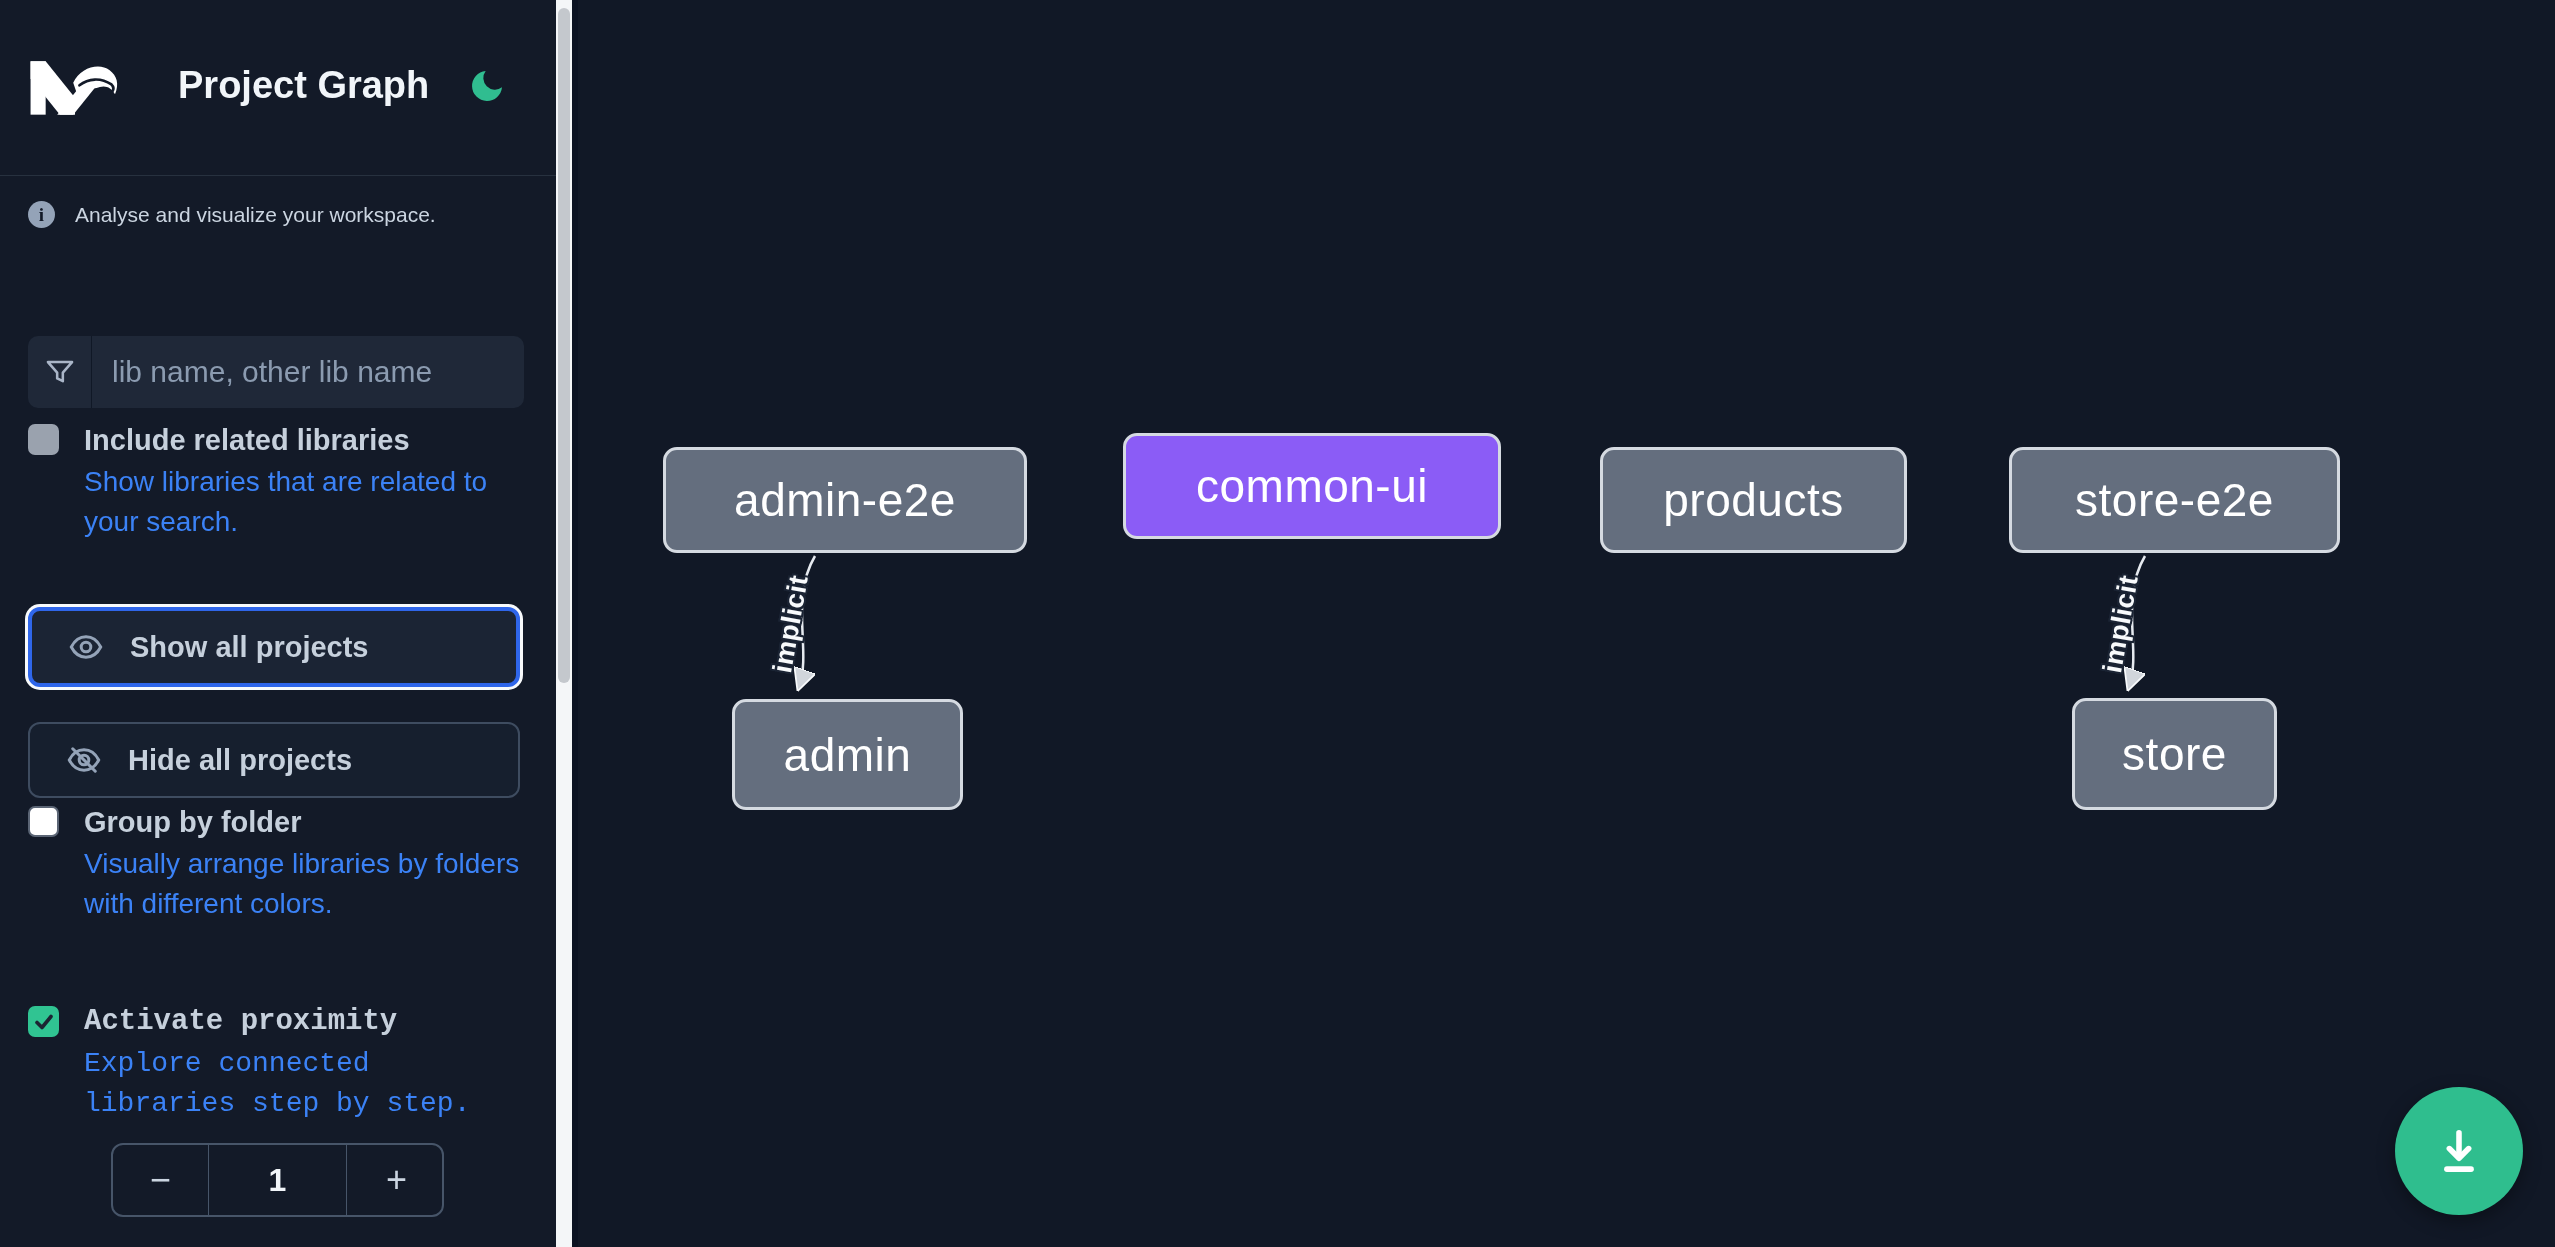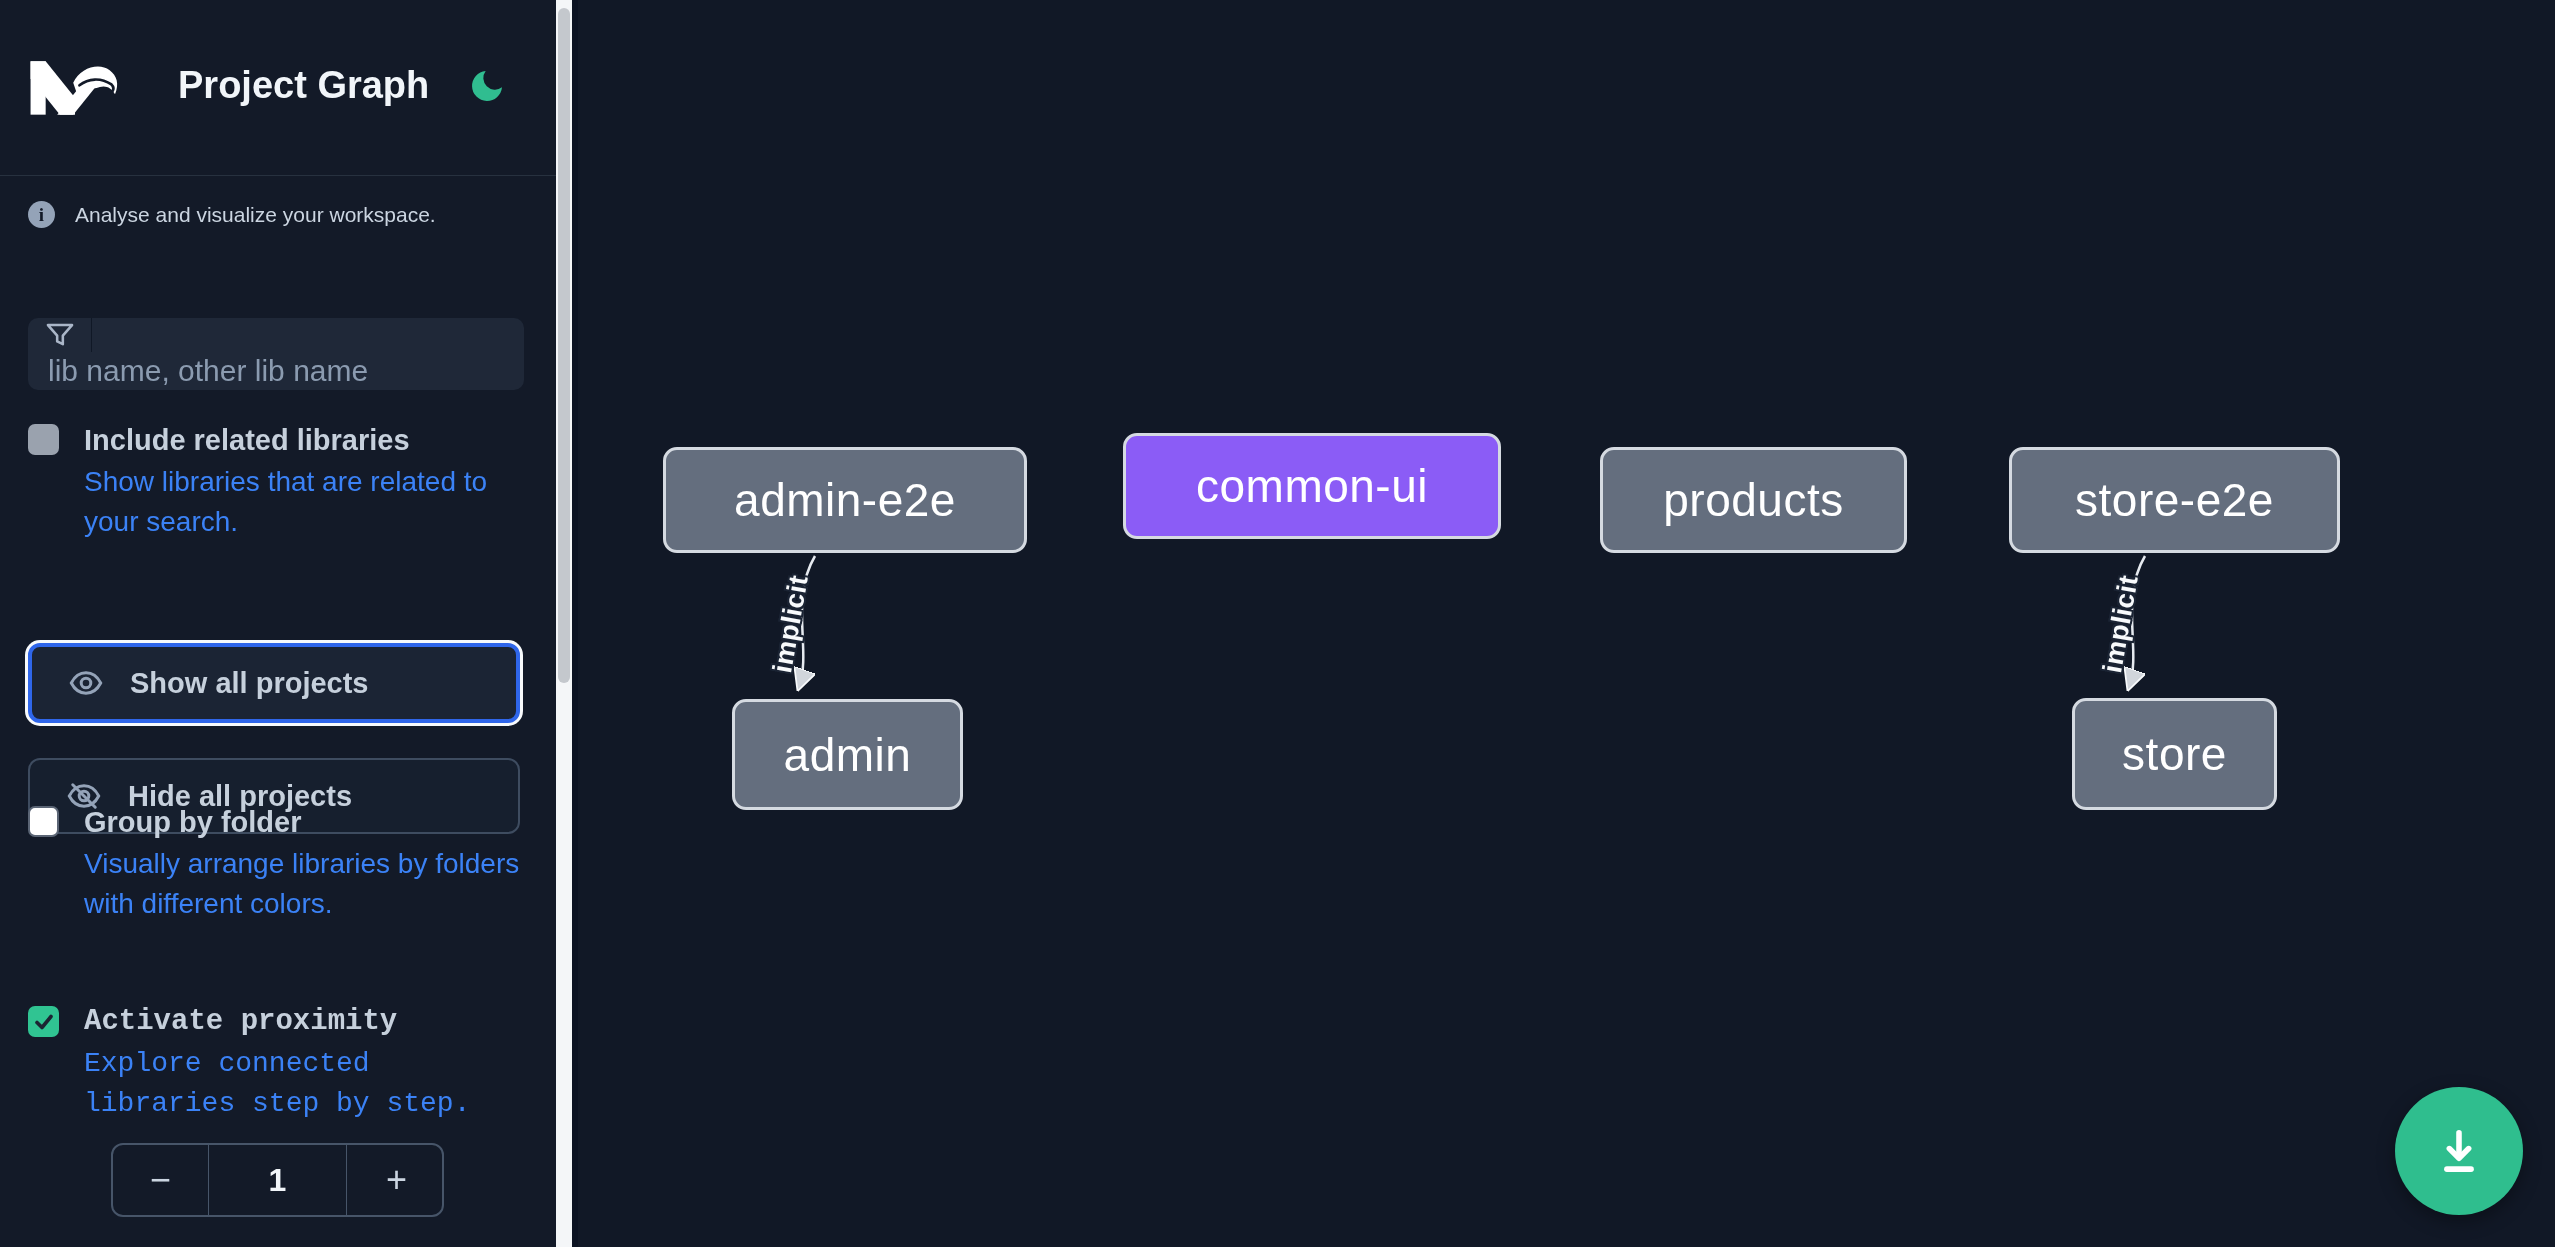--- a/index.html
+++ b/index.html
@@ -35,43 +35,43 @@
     background:none;border:none;padding:0;cursor:pointer;}
 
   .side-abs{position:absolute;left:28px;right:32px;}
 
   .intro{top:198px;display:flex;align-items:flex-start;gap:20px;}
   .info-icon{width:27px;height:27px;border-radius:50%;background:#94a3b8;
     color:#131a28;font-weight:bold;font-size:19px;line-height:27px;
     text-align:center;flex:0 0 27px;margin-top:3px;font-family:"Liberation Serif",serif;}
   .intro p{margin:0;font-size:21px;color:#cbd5e1;line-height:34px;}
 
-  .search{top:318px;height:72px;background:#1f2838;border-radius:10px;
-    display:flex;align-items:stretch;overflow:hidden;flex-direction:column;}
+  .search{top:336px;height:72px;background:#1f2838;border-radius:10px;
+    display:flex;align-items:stretch;overflow:hidden;}
   .search .icon-cell{width:64px;display:flex;align-items:center;justify-content:center;
     border-right:1px solid #101826;}
   .search input{flex:1;background:transparent;border:none;outline:none;
     font-size:30px;color:#e2e8f0;padding:0 20px;font-family:inherit;}
   .search input::placeholder{color:#8b9bb0;}
 
   .check-row{display:grid;grid-template-columns:56px 1fr;column-gap:0;}
   .check-row .cbx{width:31px;height:31px;border-radius:7px;margin-top:2px;cursor:pointer;
     display:flex;align-items:center;justify-content:center;}
   .cbx.gray{background:#9aa2ae;}
   .cbx.white{background:#ffffff;border:2px solid #5b6575;}
   .cbx.green{background:#30c492;}
   .check-label{font-size:29px;font-weight:600;color:#c6d0dc;line-height:36px;cursor:pointer;}
   .check-desc{grid-column:2;font-size:28px;color:#3b82f6;line-height:40px;margin-top:4px;max-width:450px;}
   .row-include{top:422px;}
   .row-group{top:804px;}
   .row-proximity{top:1004px;font-family:Liberation Mono, monospace;}
 
   .btn{position:absolute;left:28px;width:492px;display:flex;align-items:center;
     gap:26px;padding:0 12px 0 36px;border-radius:12px;cursor:pointer;
-    font-family:inherit;font-size:29px;font-weight:600;color:#c6d0dc;margin-top:36px;}
+    font-family:inherit;font-size:29px;font-weight:600;color:#c6d0dc;}
   .btn-show{top:607px;height:80px;background:#1b2434;
     border:4px solid #2f66ea;box-shadow:0 0 0 3px #f8fafc;}
   .btn-hide{top:722px;height:76px;background:#161f2e;border:2px solid #3e4c60;}
 
   .stepper{position:absolute;left:111px;top:1143px;width:333px;height:74px;
     border:2px solid #475569;border-radius:12px;display:grid;
     grid-template-columns:96px 137px 100px;}
   .stepper>*{display:flex;align-items:center;justify-content:center;
     background:transparent;border:none;font-family:inherit;}
   .step-btn{font-size:36px;color:#cbd5e1;cursor:pointer;}

